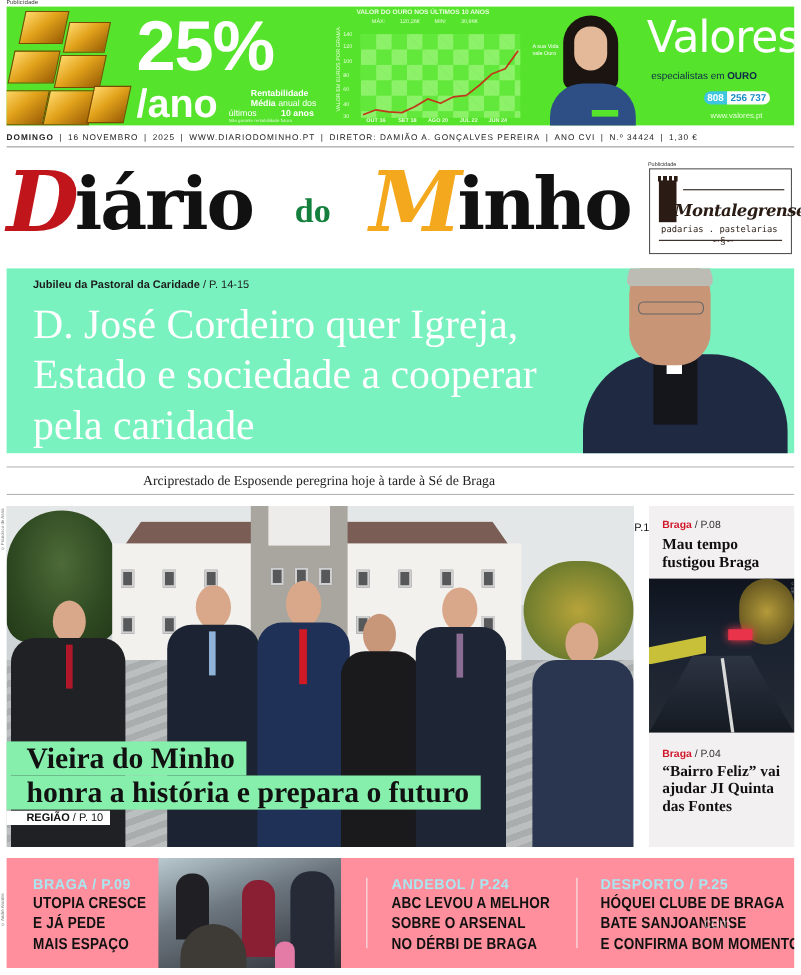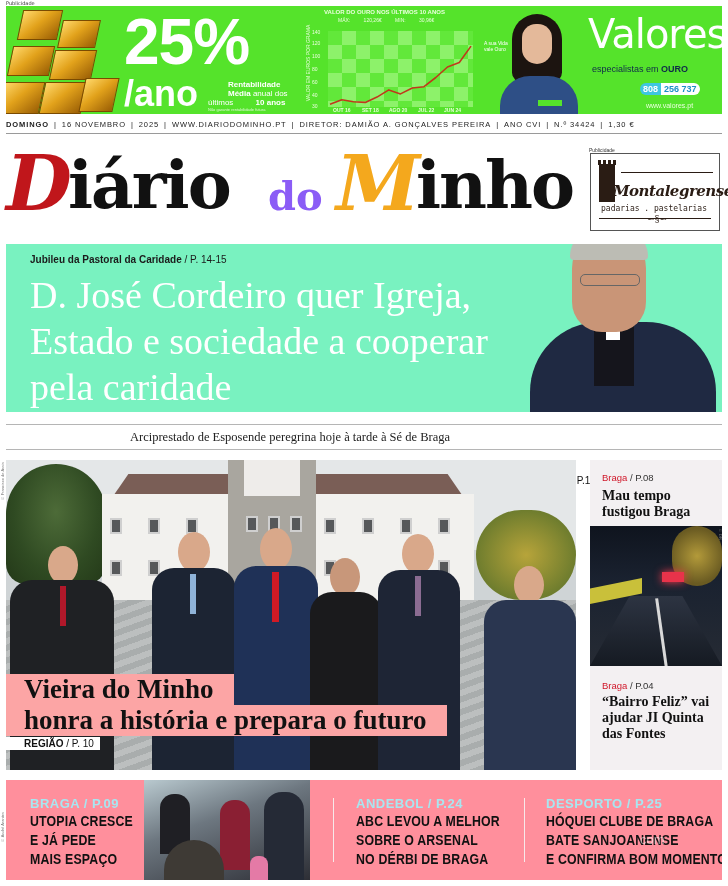--- a/index.html
+++ b/index.html
@@ -46,21 +46,21 @@
 
   
   .dateline { position: absolute; left: 6px; top: 118px; width: 716px; height: 16px; border-bottom: 1px solid #9a9a9a; font-size: 7.5px; letter-spacing: 0.9px; color: #222; white-space: nowrap; line-height: 14px; }
   .dateline b { font-weight: bold; }
   .dateline .sep { margin: 0 5px; }
 
   
   .masthead { position: absolute; left: 6px; top: 138px; width: 580px; height: 100px; font-family: "DejaVu Serif", serif; font-weight: bold; white-space: nowrap; line-height: 1; }
   .mh-D { position: absolute; left: 0; top: 8px; font-size: 76px; color: #c0161b; font-style: italic; }
   .mh-iario { position: absolute; left: 62px; top: 14px; font-size: 66px; color: #111; letter-spacing: -2px; }
-  .mh-do { position: absolute; left: 262px; top: 38px; font-size: 40px; color: #8b5cf6; }
+  .mh-do { position: absolute; left: 262px; top: 38px; font-size: 31px; color: #15803d; font-family: Liberation Serif, serif; }
   .mh-M { position: absolute; left: 330px; top: 8px; font-size: 76px; color: #f4a81d; font-style: italic; }
   .mh-inho { position: absolute; left: 410px; top: 14px; font-size: 66px; color: #111; letter-spacing: -2px; }
 
   .side-ad-label { position: absolute; left: 589px; top: 147px; font-size: 5px; color: #333; }
   .side-ad { position: absolute; left: 590px; top: 153px; width: 130px; height: 78px; border: 1px solid #555; background: #fff; }
   .tower { position: absolute; left: 8px; top: 10px; width: 16px; height: 38px; background: #2a1c14; }
   .tower::before { content: ""; position: absolute; left: -1px; top: -4px; width: 18px; height: 5px; background: repeating-linear-gradient(90deg, #2a1c14 0 3px, transparent 3px 5px); }
   .sa-line1 { position: absolute; left: 30px; top: 18px; width: 92px; height: 1px; background: #2a1c14; }
   .sa-brand { position: absolute; left: 22px; top: 28px; font-family: "DejaVu Serif", serif; font-style: italic; font-weight: bold; font-size: 15px; color: #2a1c14; letter-spacing: -0.5px; }
   .sa-sub { position: absolute; left: 10px; top: 50px; font-family: "DejaVu Sans Mono", monospace; font-size: 8px; color: #2a1c14; white-space: nowrap; }
@@ -96,30 +96,30 @@
   .photo .tower-c { position: absolute; left: 222px; top: 0; width: 88px; height: 144px; background: #a9a69f; }
   .photo .tower-top { position: absolute; left: 238px; top: -4px; width: 56px; height: 40px; background: #eeecea; }
   .photo .win { position: absolute; width: 12px; height: 16px; background: #56585a; border: 2px solid #cfcfcf; }
   .photo .ground { position: absolute; left: 0; top: 140px; width: 100%; height: 170px; background: repeating-linear-gradient(160deg, #bcbfbf 0 6px, #a9adad 6px 12px); }
   .person { position: absolute; }
   .person .p-head { position: absolute; border-radius: 50%; background: #d9a88a; }
   .person .p-body { position: absolute; border-radius: 22px 22px 4px 4px; }
   .person .p-tie { position: absolute; }
   .photo-credit { position: absolute; left: 0; top: 462px; font-size: 4px; color: #777; writing-mode: vertical-rl; transform: rotate(180deg); white-space: nowrap; }
   .photo-headline { position: absolute; left: 6px; top: 674px; }
-  .ph-line { display: inline-block; background: #fca5a5; font-family: "Liberation Serif", serif; font-weight: bold; font-size: 27px; line-height: 31px; color: #111; padding: 0 20px 0 18px; white-space: nowrap; }
+  .ph-line { display: inline-block; background: #86efac; font-family: "Liberation Serif", serif; font-weight: bold; font-size: 27px; line-height: 31px; color: #111; padding: 0 10px 0 18px; white-space: nowrap; }
   .ph-l1 { position: absolute; left: 0; top: 0; }
   .ph-l2 { position: absolute; left: 0; top: 31px; }
   .ph-sec { position: absolute; left: 0; top: 63px; background: #ffffff; padding: 1px 6px 1px 18px; font-size: 10px; white-space: nowrap; }
   .ph-sec b { font-weight: bold; }
 
   
   .rcol { position: absolute; left: 590px; top: 460px; width: 132px; height: 310px; background: #f3f0f2; }
   .rc-kicker { position: absolute; left: 12px; font-size: 9.5px; white-space: nowrap; color: #333; }
-  .rc-kicker b { color: #d0172a; font-weight: normal; }
+  .rc-kicker b { color: #d0172a; font-weight: bold; }
   .rc-title { position: absolute; left: 12px; width: 118px; font-family: "Liberation Serif", serif; font-weight: bold; font-size: 14px; line-height: 16px; color: #111; }
   .rc-photo { position: absolute; left: 0; top: 66px; width: 132px; height: 140px; background: linear-gradient(180deg, #0f141e 0%, #1a2230 40%, #262b34 100%); overflow: hidden; }
   .rc-photo .road { position: absolute; left: 0; top: 70px; width: 132px; height: 70px; background: linear-gradient(180deg, #2d3442, #151a22); clip-path: polygon(30% 0, 70% 0, 100% 100%, 0 100%); }
   .rc-photo .wall { position: absolute; left: 0; top: 52px; width: 52px; height: 26px; background: #c9c03a; clip-path: polygon(0 40%, 100% 0, 100% 60%, 0 100%); }
   .rc-photo .treeglow { position: absolute; left: 82px; top: 0; width: 50px; height: 60px; background: radial-gradient(circle, #b39a3a 0%, #6a5b22 70%); border-radius: 25px; }
   .rc-photo .lights { position: absolute; left: 72px; top: 46px; width: 22px; height: 10px; background: #e8334a; box-shadow: 0 0 8px #ff3a4c; }
   .rc-photo .lane { position: absolute; left: 70px; top: 72px; width: 3px; height: 70px; background: #d9d9d9; transform: rotate(-8deg); }
   .rc-credit { position: absolute; left: 718px; top: 528px; font-size: 4px; color: #777; writing-mode: vertical-rl; }
 
   

